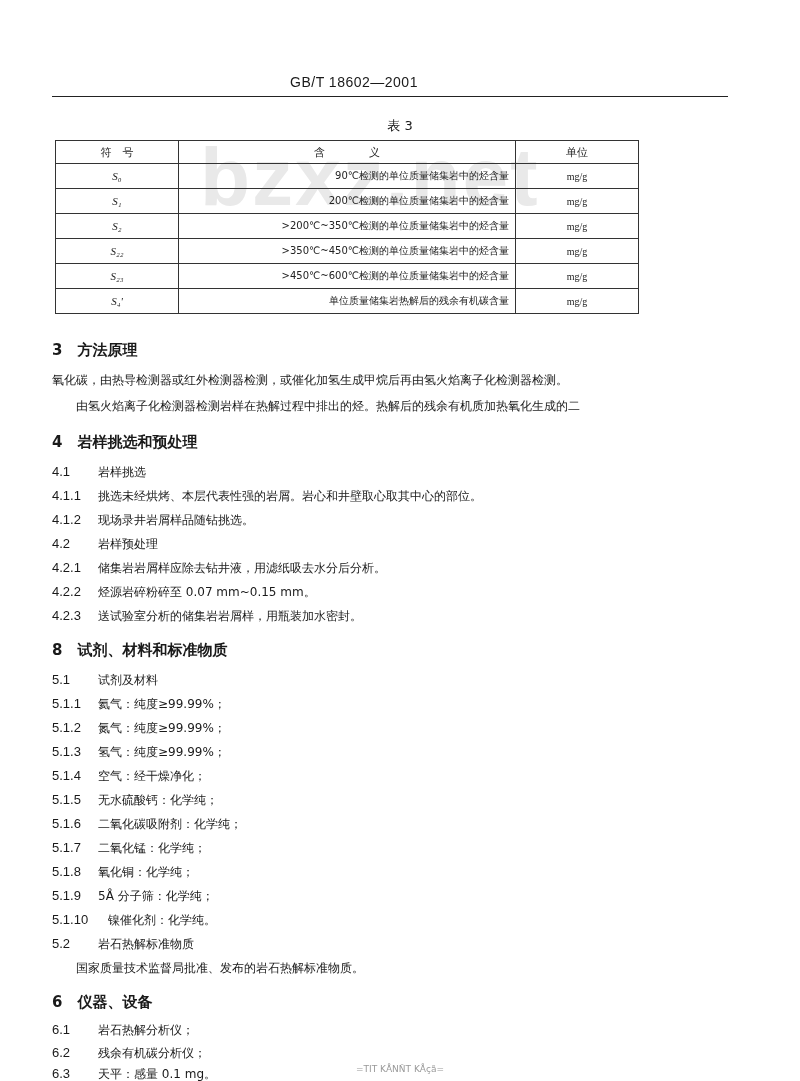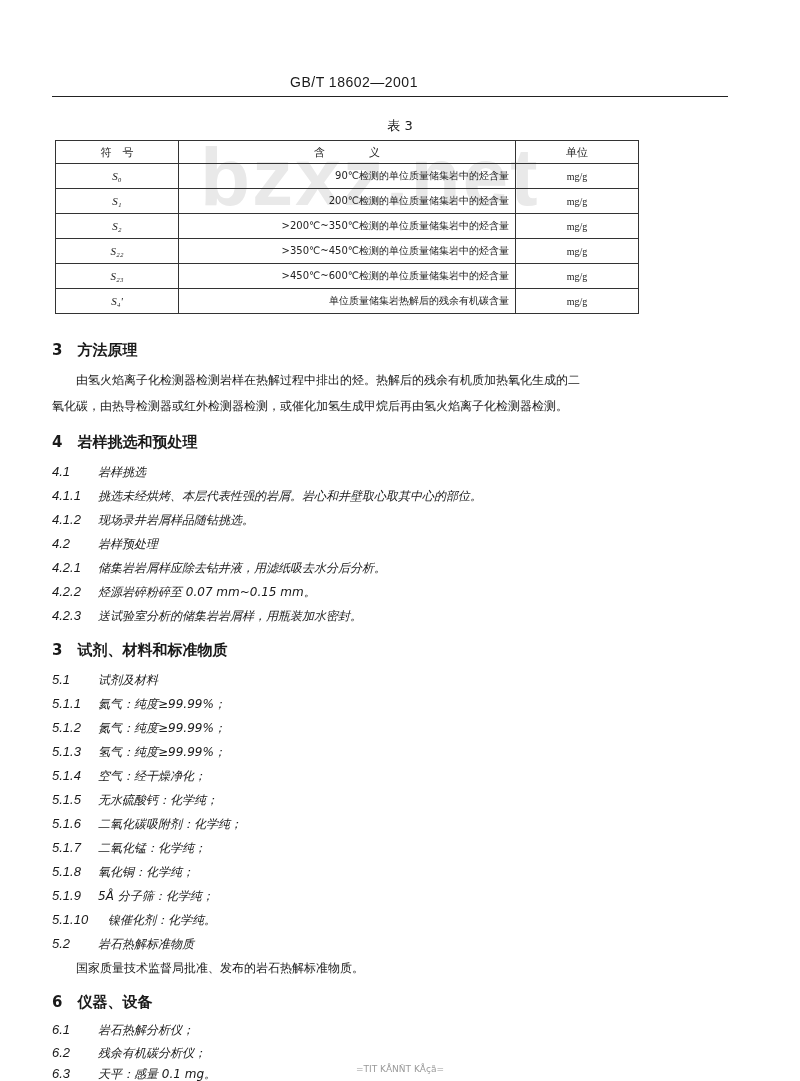--- a/index.html
+++ b/index.html
@@ -30,21 +30,21 @@
   }
   table.t3 th, table.t3 td {
     border: 1px solid #333; font-size: 10px; height: 24px; padding: 0 6px; font-weight: normal;
     color: #222;
   }
   table.t3 th { font-size: 11px; text-align: center; height: 22px; }
   table.t3 td.sym { text-align: center; width: 110px; font-family: "Liberation Serif", serif; font-size: 11px; font-style: italic; }
   table.t3 td.unit { text-align: center; width: 110px; font-family: "Liberation Serif", serif; }
   table.t3 td.desc { text-align: right; }
   .sec-title { font-size: 15px; font-weight: bold; position: absolute; left: 52px; }
-  .line { font-size: 12px; position: absolute; left: 52px; white-space: nowrap; font-style: italic; }
+  .line { font-size: 12px; position: absolute; left: 52px; white-space: nowrap; }
   .line .num { display: inline-block; min-width: 46px; font-family: "Liberation Sans", sans-serif; font-size: 13px; }
   .para { position: absolute; left: 52px; width: 676px; font-size: 12px; line-height: 26px; text-indent: 24px; }
   .para2 { position: absolute; left: 76px; font-size: 12px; }
   .footer {
     position: absolute; top: 1064px; left: 0; width: 800px; text-align: center; font-size: 9px; color: #999;
   }
 </style>
 </head>
 <body>
 
@@ -90,34 +90,34 @@
     <tr>
       <td class="sym">S₄'</td>
       <td class="desc">单位质量储集岩热解后的残余有机碳含量</td>
       <td class="unit">mg/g</td>
     </tr>
   </tbody>
 </table>
 
 <div class="sec-title" style="top:341px">3　方法原理</div>
 <div class="para" style="top:367px">
+  <div style="text-indent:0">氧化碳，由热导检测器或红外检测器检测，或催化加氢生成甲烷后再由氢火焰离子化检测器检测。</div>
   <div>由氢火焰离子化检测器检测岩样在热解过程中排出的烃。热解后的残余有机质加热氧化生成的二</div>
-  <div style="text-indent:0">氧化碳，由热导检测器或红外检测器检测，或催化加氢生成甲烷后再由氢火焰离子化检测器检测。</div>
 </div>
 
 <div class="sec-title" style="top:433px">4　岩样挑选和预处理</div>
 <div class="line" style="top:464px"><span class="num">4.1</span><span>岩样挑选</span></div>
 <div class="line" style="top:488px"><span class="num">4.1.1</span><span>挑选未经烘烤、本层代表性强的岩屑。岩心和井壁取心取其中心的部位。</span></div>
 <div class="line" style="top:512px"><span class="num">4.1.2</span><span>现场录井岩屑样品随钻挑选。</span></div>
 <div class="line" style="top:536px"><span class="num">4.2</span><span>岩样预处理</span></div>
 <div class="line" style="top:560px"><span class="num">4.2.1</span><span>储集岩岩屑样应除去钻井液，用滤纸吸去水分后分析。</span></div>
 <div class="line" style="top:584px"><span class="num">4.2.2</span><span>烃源岩碎粉碎至 0.07 mm~0.15 mm。</span></div>
 <div class="line" style="top:608px"><span class="num">4.2.3</span><span>送试验室分析的储集岩岩屑样，用瓶装加水密封。</span></div>
 
-<div class="sec-title" style="top:641px">3　试剂、材料和标准物质</div>
+<div class="sec-title" style="top:641px">8　试剂、材料和标准物质</div>
 <div class="line" style="top:672px"><span class="num">5.1</span><span>试剂及材料</span></div>
 <div class="line" style="top:696px"><span class="num">5.1.1</span><span>氦气：纯度≥99.99%；</span></div>
 <div class="line" style="top:720px"><span class="num">5.1.2</span><span>氮气：纯度≥99.99%；</span></div>
 <div class="line" style="top:744px"><span class="num">5.1.3</span><span>氢气：纯度≥99.99%；</span></div>
 <div class="line" style="top:768px"><span class="num">5.1.4</span><span>空气：经干燥净化；</span></div>
 <div class="line" style="top:792px"><span class="num">5.1.5</span><span>无水硫酸钙：化学纯；</span></div>
 <div class="line" style="top:816px"><span class="num">5.1.6</span><span>二氧化碳吸附剂：化学纯；</span></div>
 <div class="line" style="top:840px"><span class="num">5.1.7</span><span>二氧化锰：化学纯；</span></div>
 <div class="line" style="top:864px"><span class="num">5.1.8</span><span>氧化铜：化学纯；</span></div>
 <div class="line" style="top:888px"><span class="num">5.1.9</span><span>5Å 分子筛：化学纯；</span></div>

